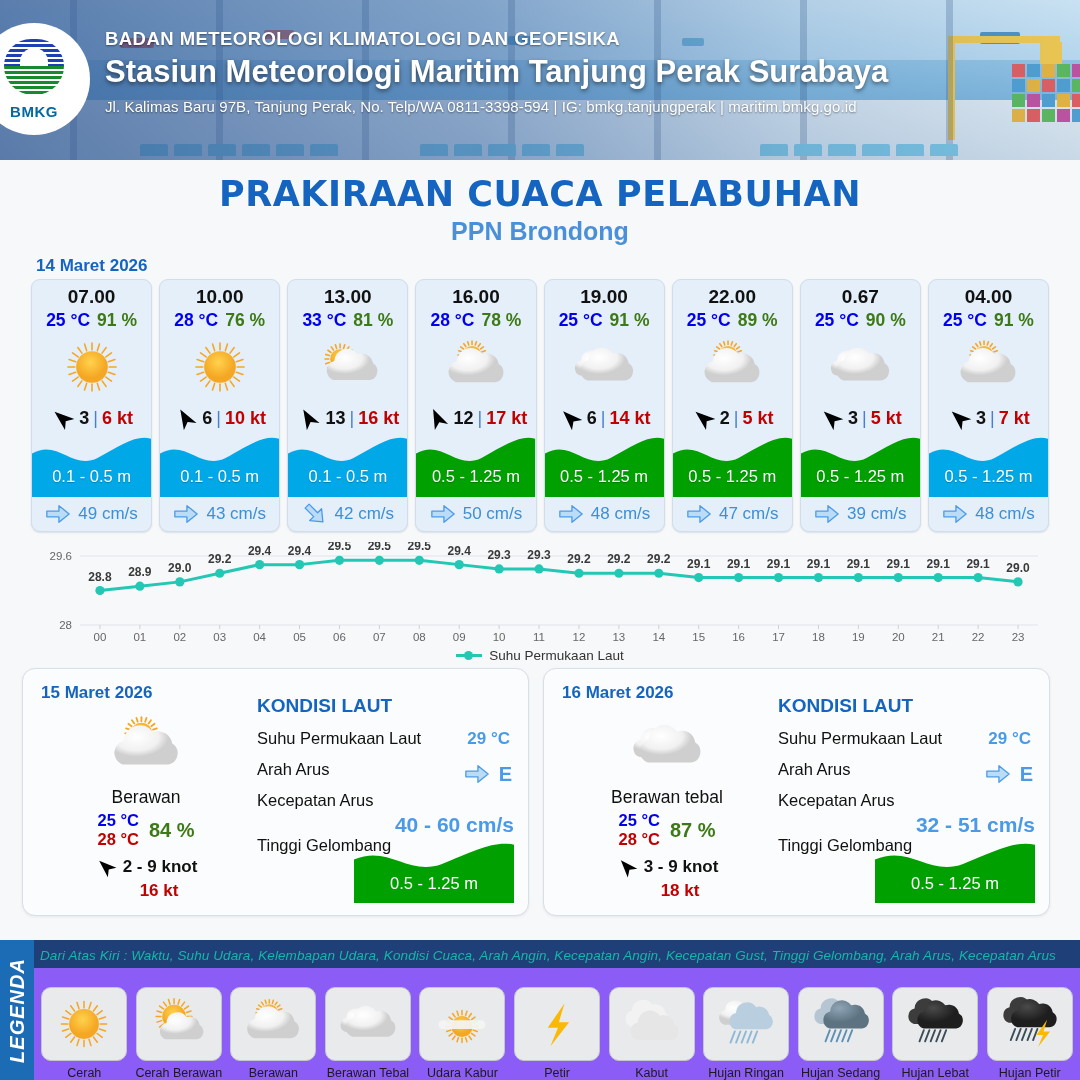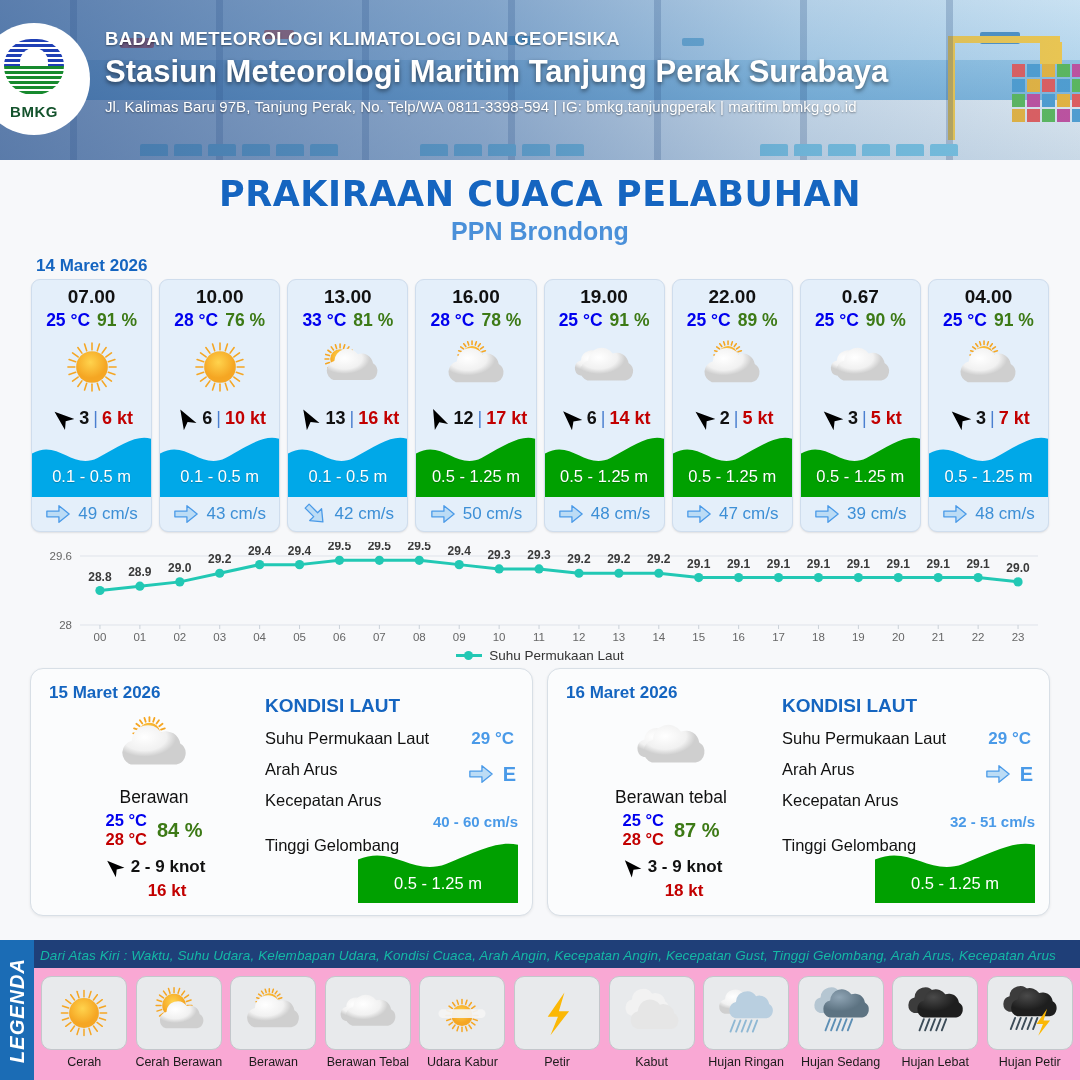--- a/index.html
+++ b/index.html
@@ -69,21 +69,21 @@
   }
   .logo-top:after{
     content:''; position:absolute; left:16px; top:9px; width:28px; height:18px;
     background:#fff; border-radius: 14px 14px 0 0;
   }
   .logo-bot {
     position:absolute; top:27px; left:2px; width:60px; height:29px;
     background: repeating-linear-gradient(180deg,#178a2e 0 3px, #fff 3px 5px);
     border-radius: 0 0 30px 30px;
   }
-  .logo-text { font-size:15px; font-weight:bold; color:#14532d; letter-spacing:.5px; margin-top:8px;}
+  .logo-text { font-size:15px; font-weight:bold; color:#0369a1; letter-spacing:.5px; margin-top:8px;}
 
   .hdr-texts { position:absolute; left:105px; top:28px; z-index:5; }
   .hdr-l1 {
     font-size:18.5px; font-weight:bold; color:#fff; letter-spacing:.45px;
     text-shadow: 0 1px 2px rgba(0,0,0,.45);
   }
   .hdr-l2 {
     font-size:31px; font-weight:bold; color:#fff; margin-top:4px; letter-spacing:0px;
     text-shadow: 0 2px 4px rgba(0,0,0,.5);
   }
@@ -155,21 +155,21 @@
   .legend-mark { width:26px; height:11px; position:relative; }
   .legend-mark:before{
     content:''; position:absolute; left:0; top:4px; width:26px; height:3px; background:#22c8b4;
   }
   .legend-mark:after{
     content:''; position:absolute; left:8px; top:1px; width:9px; height:9px;
     border-radius:50%; background:#22c8b4;
   }
 
   
-  .day-row { display:flex; gap:14px; padding: 5px 30px 0 30px; }
+  .day-row { display:flex; gap:14px; padding: 5px 30px 0 22px; }
   .day-panel {
     flex:1; background:#fbfcfd; border:1px solid #d8dfe6; border-radius:13px;
     height:248px; position:relative; box-shadow:0 1px 3px rgba(0,0,0,.07);
     padding: 14px 14px 10px 18px;
     display:flex;
   }
   .dp-left { width:210px; position:relative; }
   .dp-date { font-size:17px; font-weight:bold; color:#1565c0; }
   .dp-icon { height:76px; display:flex; align-items:center; justify-content:center; margin-top:6px;}
   .dp-cond { text-align:center; font-size:17.5px; color:#111; margin-top:2px;}
@@ -178,21 +178,21 @@
   .dp-tmin { color:#0000ee; }
   .dp-tmax { color:#c20000; }
   .dp-hum { font-size:20px; font-weight:bold; color:#3d7a16; }
   .dp-wind { display:flex; align-items:center; justify-content:center; gap:6px; margin-top:6px; font-size:17px; font-weight:bold; color:#111;}
   .dp-gust { text-align:center; font-size:17px; font-weight:bold; color:#c20000; margin-top:3px; padding-left:26px;}
 
   .dp-right { flex:1; position:relative; padding-left:6px; }
   .dp-h { font-size:19px; font-weight:bold; color:#1565c0; margin-top:12px; }
   .kv { position:relative; margin-top:12px; font-size:16.5px; color:#111; }
   .kv .val { position:absolute; right:4px; top:0; color:#4a9ae8; font-weight:bold; font-size:17px; }
-  .kv .valwide { position:absolute; right:0px; top:22px; color:#4a9ae8; font-weight:bold; font-size:15px; }
+  .kv .valwide { position:absolute; right:0px; top:22px; color:#4a9ae8; font-weight:bold; font-size:21px; }
   .kv .arrowval { position:absolute; right:2px; top:1px; display:flex; align-items:center; gap:9px; }
   .kv .arrowval b { color:#4a9ae8; font-size:20px; }
   .wavebadge {
     position:absolute; right:0px; bottom:2px; width:160px; height:62px;
   }
   .wavebadge .wb-label{
     position:absolute; left:0; right:0; bottom:10px; text-align:center;
     color:#fff; font-size:16.5px;
   }
 
@@ -210,22 +210,22 @@
     color:#fff; font-size:20px; font-weight:bold; font-style:italic;
     letter-spacing:1px;
     transform: rotate(-90deg); white-space:nowrap;
   }
   .leg-note {
     position:absolute; left:40px; top:8px; width:1035px;
     color:#14b8a6; font-size:13.5px; font-style:italic; letter-spacing:.1px;
   }
   .leg-items {
     position:absolute; left:34px; top:28px; width:1046px; height:112px;
-    background:#f9a8d4;
-    display:flex; align-items:flex-start; padding: 8px 6px 0 6px; gap:6px;
+    background:#8b5cf6;
+    display:flex; align-items:flex-end; padding: 8px 6px 0 6px; gap:6px;
   }
   .leg-cell { flex:1; display:flex; flex-direction:column; align-items:center; }
   .leg-ico-box {
     width:86px; height:74px; background:#e8eaec;
     border:1px solid #c3c7cb; border-radius:10px;
     display:flex; align-items:center; justify-content:center;
   }
   .leg-lbl { font-size:12.5px; color:#1b1b1b; margin-top:5px; text-align:center; }
 </style>
 </head>

